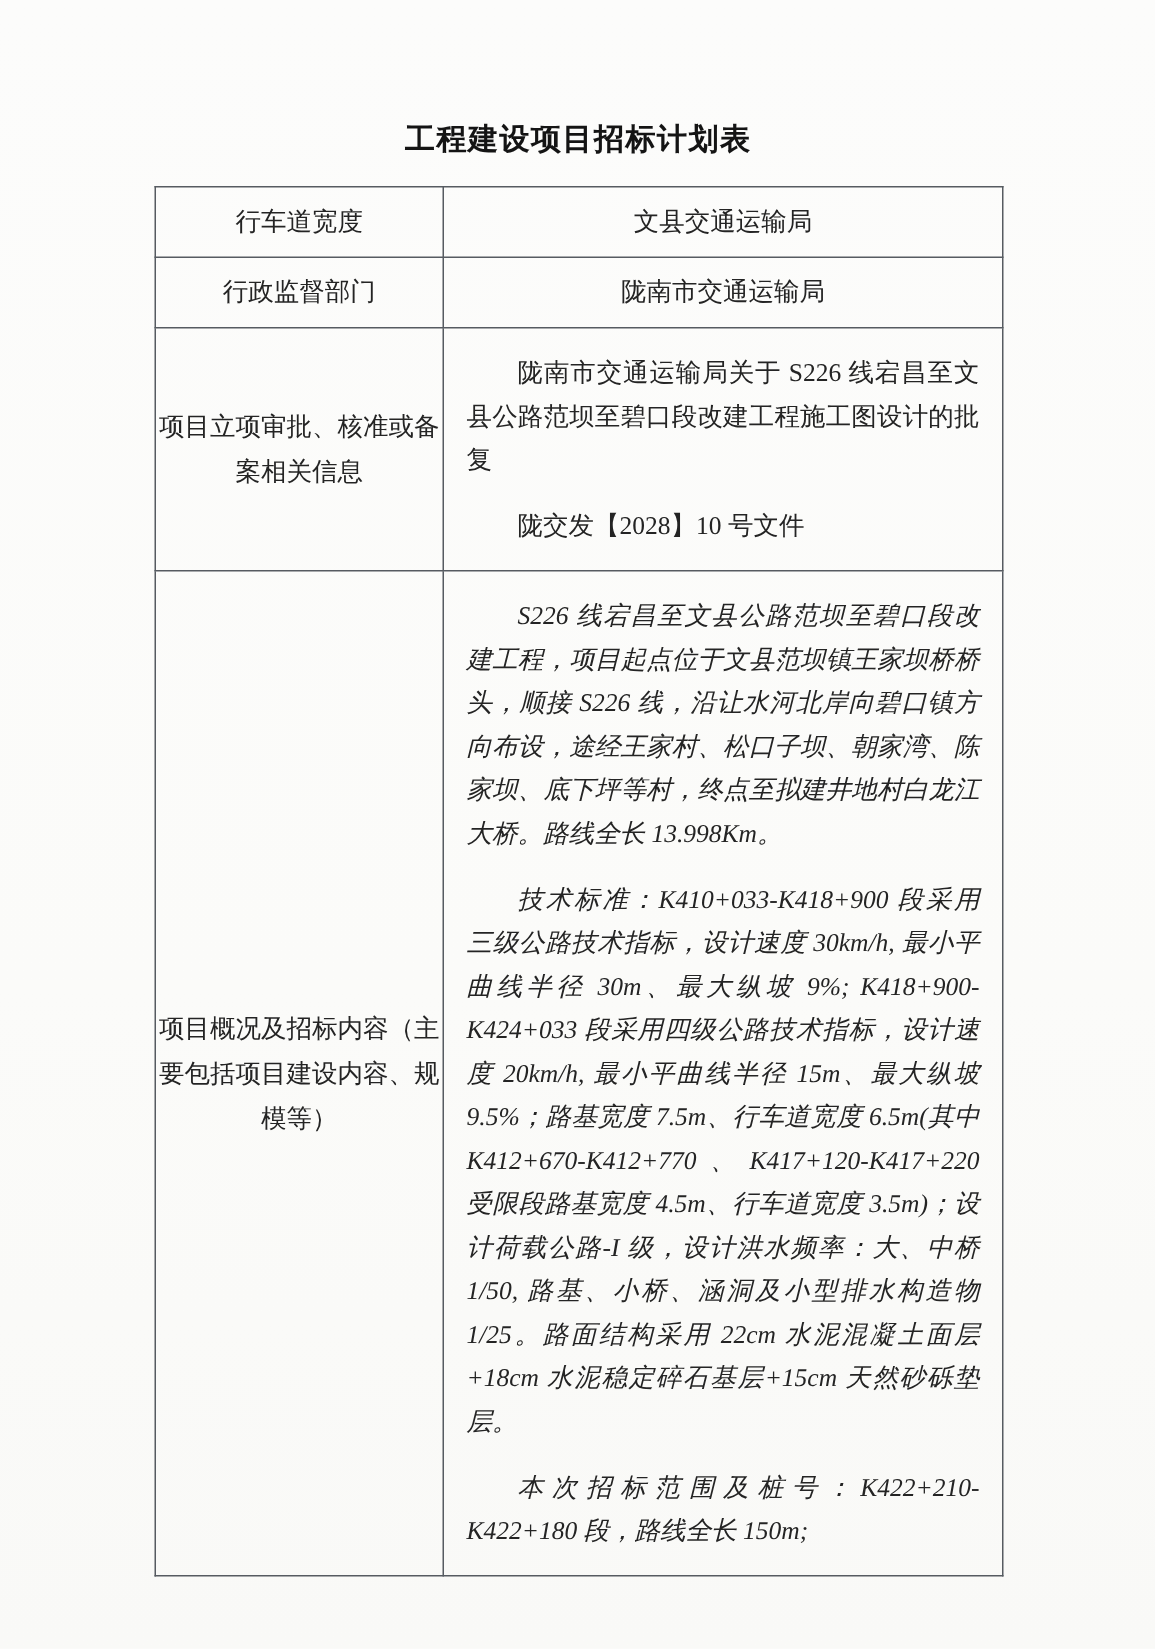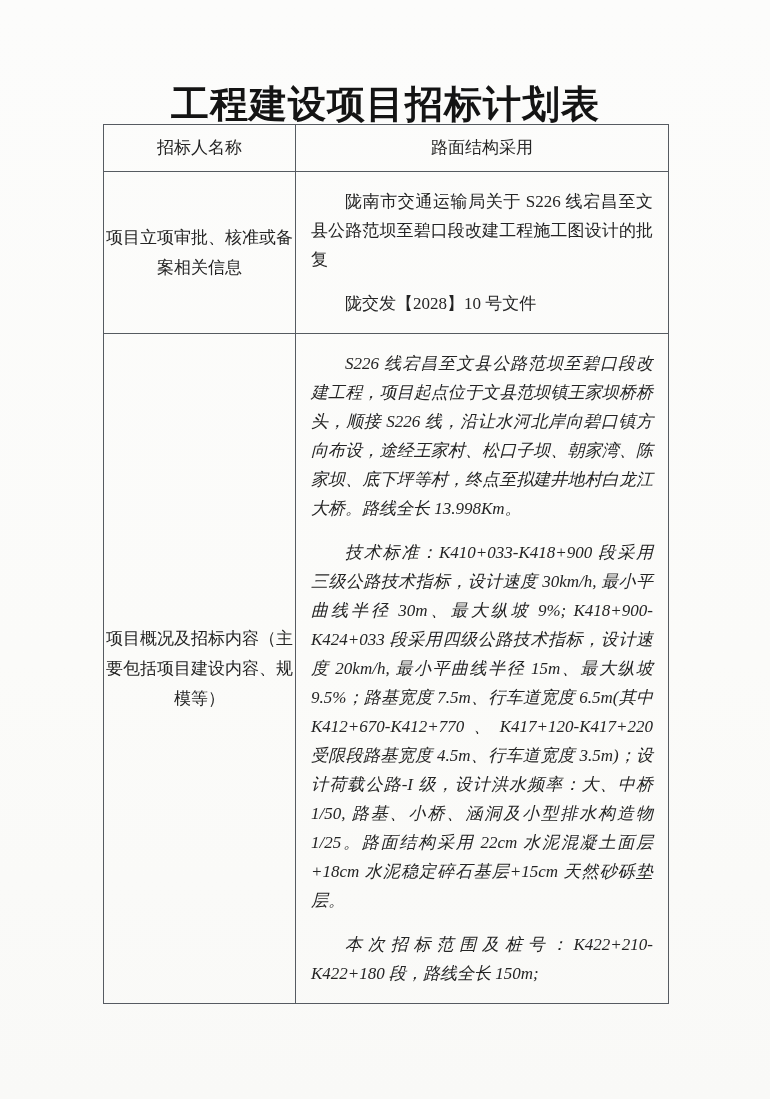--- a/index.html
+++ b/index.html
@@ -12,21 +12,21 @@
     overflow:hidden;
   }
   .page{
     position:absolute;inset:0;
     background:linear-gradient(180deg,#fcfcfb 0%,#fbfbf9 60%,#f9f9f7 100%);
   }
   .doc-title{
     position:absolute;
     left:103px;top:79px;width:565px;
     text-align:center;
-    font-size:38px;
+    font-size:20px;
     font-weight:700;
     letter-spacing:1px;
     color:#141414;
   }
   table.plan{
     position:absolute;
     left:103px;top:124px;
     border-collapse:collapse;
     table-layout:fixed;
     width:565px;
@@ -86,25 +86,29 @@
   <div class="doc-title">工程建设项目招标计划表</div>
 
   <table class="plan">
     <colgroup>
         <col class="c1">
         <col class="c2">
       </colgroup>
 
     <tbody>
         <tr class="r1">
-      <td class="label">招标人名称</td>
-      <td class="value-center">路面结构采用</td>
+      <td class="label">行车道宽度</td>
+      <td class="value-center">文县交通运输局</td>
     </tr>
 
 
+    <tr class="r3">
+      <td class="label">行政监督部门</td>
+      <td class="value-center">陇南市交通运输局</td>
+    </tr>
 
     <tr class="r4">
       <td class="label">项目立项审批、核准或备案相关信息</td>
       <td class="value-left">
         <p class="para">陇南市交通运输局关于 S226 线宕昌至文县公路范坝至碧口段改建工程施工图设计的批复</p>
         <p class="para">陇交发【2028】10 号文件</p>
       </td>
     </tr>
 
     <tr class="r5">

